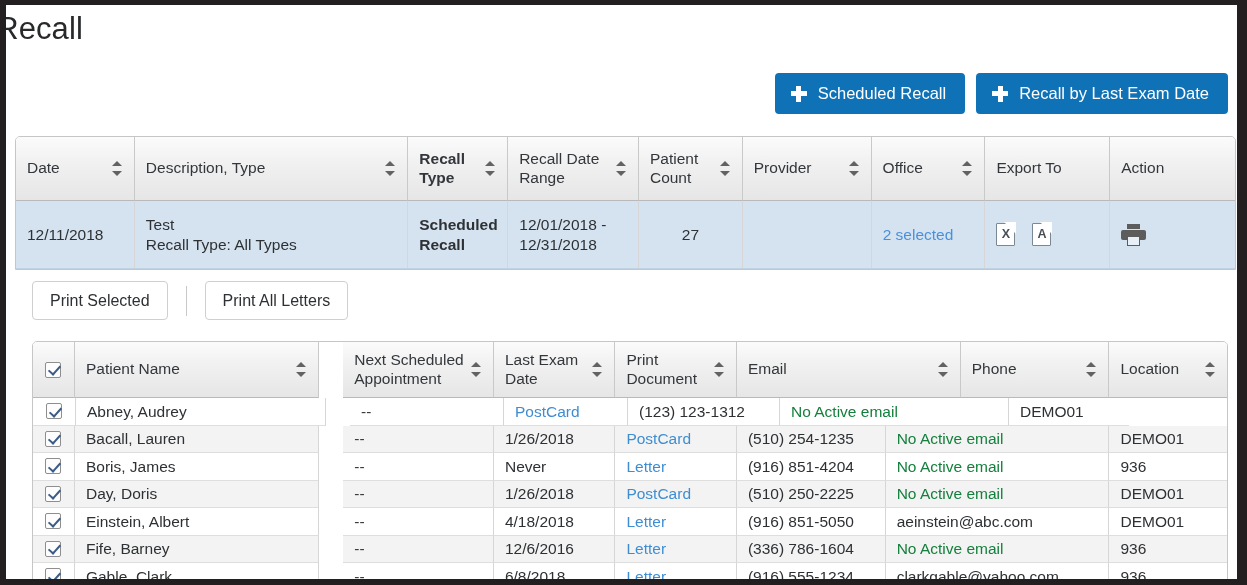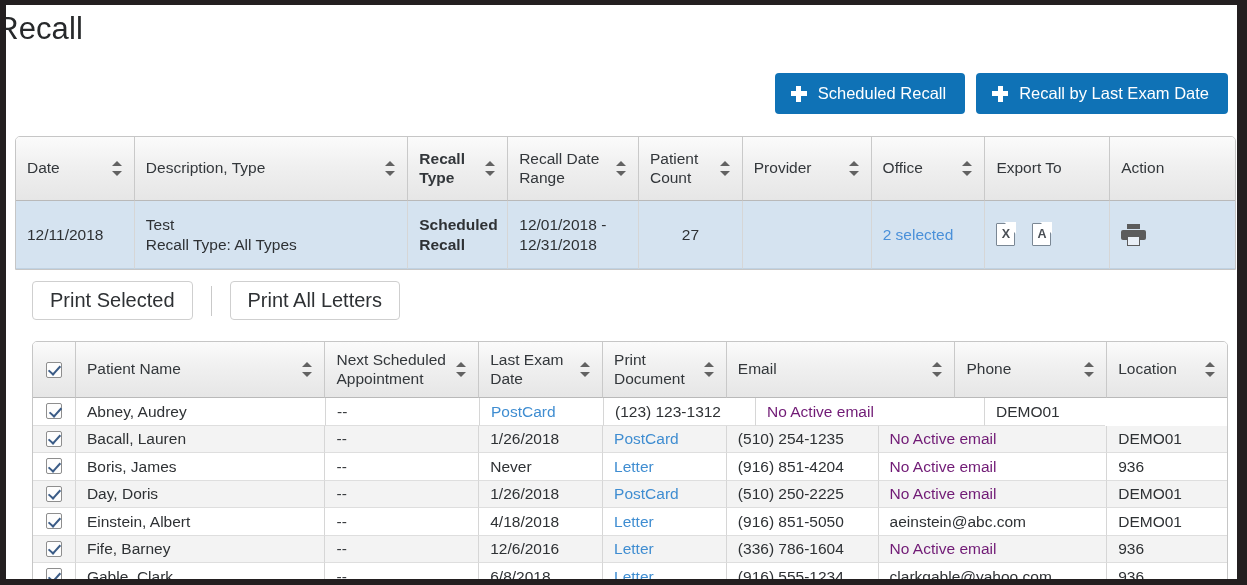--- a/index.html
+++ b/index.html
@@ -189,36 +189,36 @@
     display: flex;
     align-items: center;
     gap: 13px;
   }
   .btn-outline {
     background: #fff;
     border: 1px solid #cfcfcf;
     border-radius: 4px;
     height: 39px;
     padding: 0 17px;
-    font-size: 20px;
+    font-size: 16px;
     color: #2e3134;
     font-family: "Liberation Sans", sans-serif;
     cursor: pointer;
     white-space: nowrap;
   }
   .vdiv { width: 1px; height: 30px; background: #c9c9c9; margin: 0 5px; }
 
   
   #patient-grid { left: 26px; top: 336px; width: 1196px; }
   #patient-grid .grid-row.head > div { height: 56px; }
   #patient-grid .grid-row.data  > div { height: 27.5px; border-bottom: 1px solid #dedede; }
   #patient-grid .grid-row.data.alt > div { background: #f3f3f3; }
   .col-chk    { width: 43px; justify-content: center; padding: 0; }
   .col-pname  { width: 250px; }
-  .col-next   { width: 154px; }
+  .col-next   { width: 154px; margin-left: 24px; }
   .col-lexam  { width: 124px; }
   .col-pdoc   { width: 124px; }
   .col-phone  { width: 152px; }
   .col-email  { width: 229px; }
   .col-loc    { width: 120px; }
   .chk {
     width: 16px; height: 16px;
     border: 1px solid #8e8e8e;
     background: #fdfdfd;
     border-radius: 2px;
@@ -228,21 +228,21 @@
   }
   .chk.checked::after {
     content: "";
     position: absolute;
     left: 4.5px; top: 0.5px;
     width: 5px; height: 10px;
     border: solid #3a5b86;
     border-width: 0 2px 2px 0;
     transform: rotate(42deg);
   }
-  .placeholder-text { color: #701a75; }
+  .placeholder-text { color: #15803d; }
   .dash { color: #3a3d40; }
 </style>
 </head>
 <body>
 
 <div class="viewport">
 
   <div class="page-title">rts: Recall</div>
 
   <div class="top-actions">

